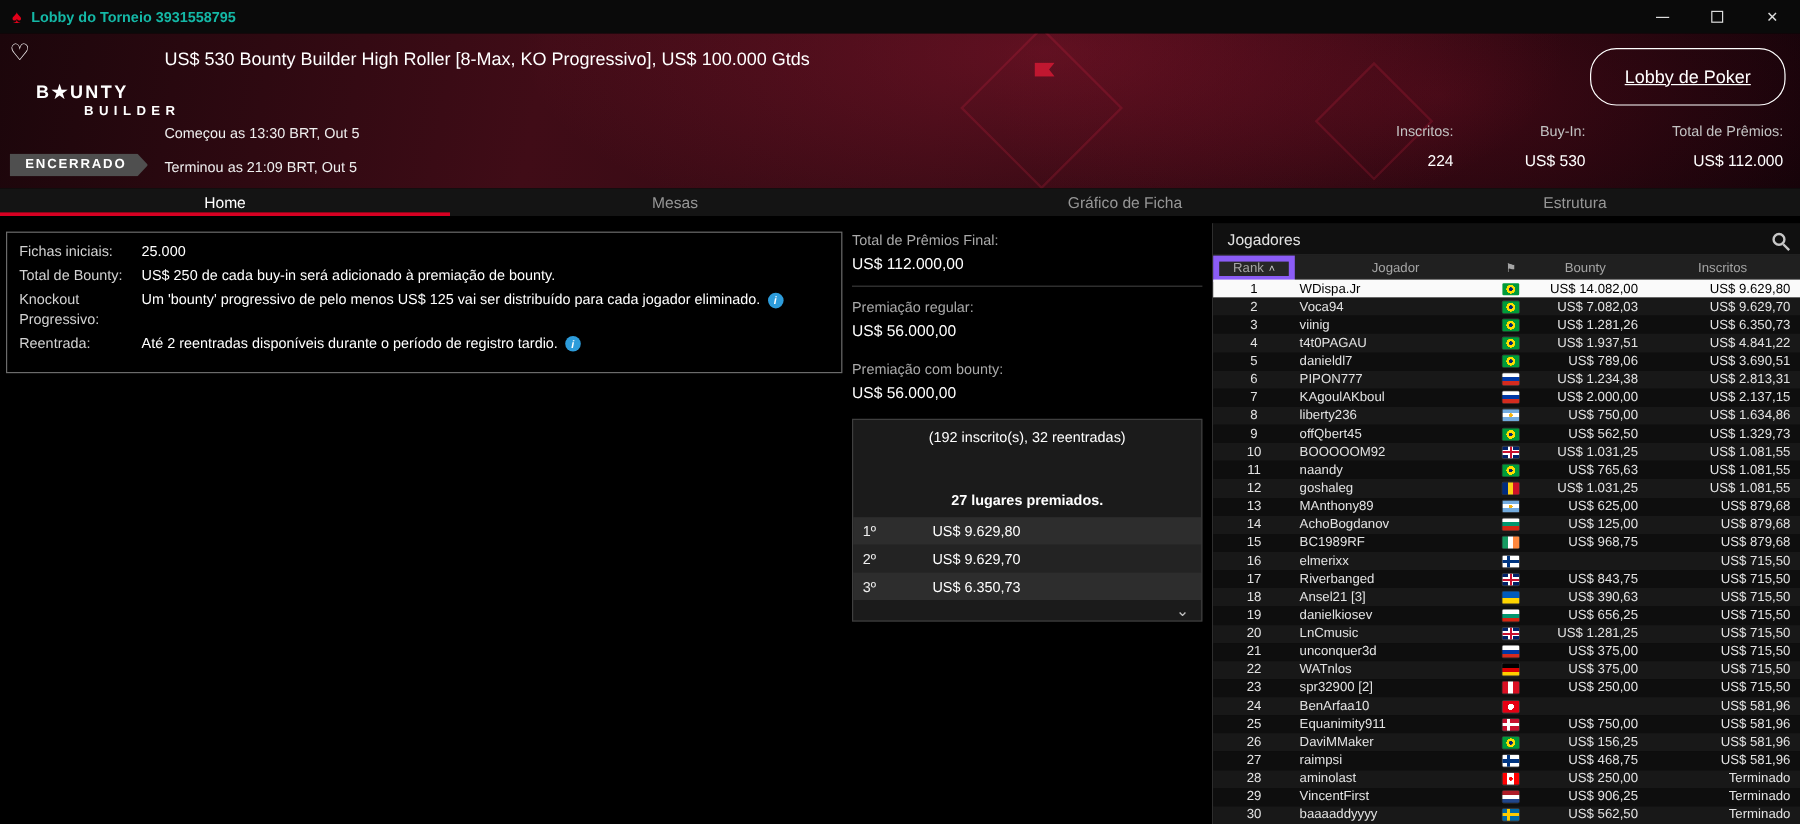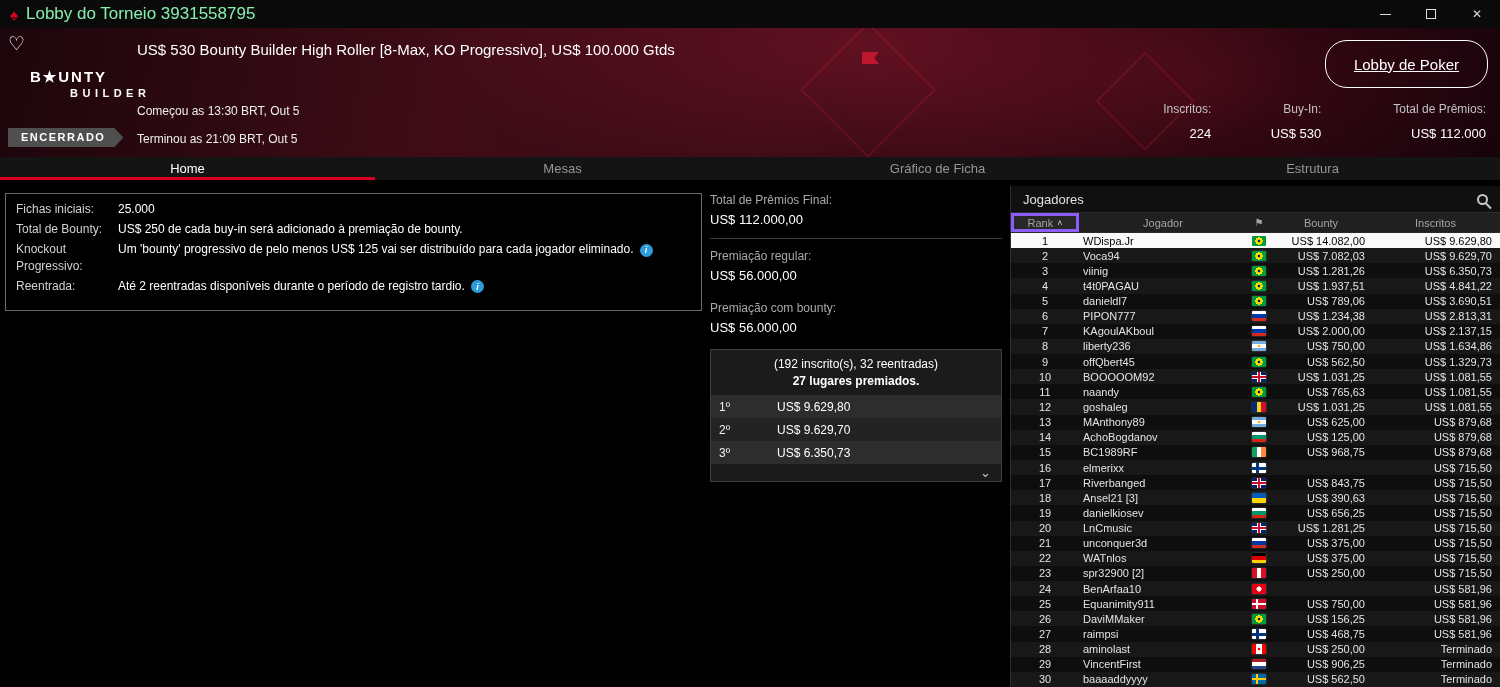--- a/index.html
+++ b/index.html
@@ -5,21 +5,21 @@
   * { margin:0; padding:0; box-sizing:border-box; }
   html,body { background:#000; }
   .window {
     position:relative; width:1500px; height:687px; overflow:hidden;
     background:#000; font-family:"Liberation Sans", sans-serif;
   }
 
   
   .titlebar { height:28px; background:#0a0a0a; display:flex; align-items:center; padding-left:10px; gap:8px; }
   .spade-logo { color:#e2001a; font-size:15px; line-height:1; }
-  .titlebar-title { color:#86efac; font-size:17px; }
+  .titlebar-title { color:#14b8a6; font-size:12px;font-weight:bold; }
   .win-controls { margin-left:auto; display:flex; height:100%; }
   .win-btn { width:46px; display:flex; align-items:center; justify-content:center; color:#ddd; font-size:12px; cursor:pointer; }
   .min-glyph { width:11px; height:1px; background:#ddd; display:block; }
   .max-glyph { width:10px; height:10px; border:1px solid #ddd; display:block; }
 
   
   .header {
     position:absolute; top:28px; left:0; right:0; height:129px; overflow:hidden;
     background:
       radial-gradient(ellipse 620px 240px at 58% 12%, rgba(190,30,62,0.34), transparent 70%),
@@ -76,21 +76,21 @@
   }
 
   
   .prize-panel { position:absolute; top:193px; left:710px; width:292px; font-size:12px; }
   .pp-label { color:#a9a9a9; }
   .pp-value { color:#fff; font-size:13px; margin-top:5px; }
   .pp-divider { border:none; border-top:1px solid #3a3a3a; margin:11px 0 10px; }
   .mt14 { margin-top:18px; }
   .payout-box { border:1px solid #3f3f3f; margin-top:14px; background:#1b1b1b; }
   .entries-line { text-align:center; color:#fff; padding-top:7px; }
-  .places-line { text-align:center; color:#fff; font-weight:bold; padding:3px 0 7px; }
+  .places-line { text-align:center; color:#fff; font-weight:bold; padding:3px 0 7px;margin-top:36px; }
   .payout-row { display:flex; height:23px; align-items:center; background:#2d2d2d; padding-left:8px; color:#eee; }
   .payout-row.alt { background:#232323; }
   .payout-place { width:58px; }
   .payout-amount { color:#fff; }
   .chev-row { height:17px; display:flex; justify-content:flex-end; align-items:center; padding-right:10px; }
   .chev { color:#c5c5c5; font-size:13px; line-height:10px; cursor:pointer; }
 
   
   .players-panel {
     position:absolute; top:186px; left:1010px; right:0; bottom:0;
@@ -99,21 +99,21 @@
   .players-header {
     height:27px; flex:0 0 27px; display:flex; align-items:center; padding:0 12px;
     border-bottom:1px solid #2e2e2e; color:#e2e2e2; font-size:13px; background:#101010;
   }
   .search-icon { margin-left:auto; width:11px; height:11px; border:2px solid #c7c7c7; border-radius:50%; position:relative; cursor:pointer; }
   .search-icon::after { content:''; position:absolute; width:7px; height:2px; background:#c7c7c7; transform:rotate(45deg); right:-6px; bottom:-4px; }
   .cols-header {
     height:20px; flex:0 0 20px; display:grid; grid-template-columns:68px 168px 24px 100px 1fr;
     align-items:center; background:#202020; color:#a5a5a5; font-size:11px; border-bottom:1px solid #2a2a2a;
   }
-  .rank-h { display:flex; justify-content:center; align-items:center; gap:4px; height:100%; background:#272727; border:3px solid #8b5cf6; cursor:pointer; }
+  .rank-h { display:flex; justify-content:center; align-items:center; gap:4px; height:100%; background:#272727; border:5px solid #8b5cf6; cursor:pointer; }
   .caret { font-size:9px; color:#cfcfcf; }
   .name-h, .flag-h, .bounty-h, .result-h { text-align:center; cursor:pointer; }
   .flag-h { font-size:10px; }
   .p-rows { flex:1 1 auto; display:grid; grid-auto-rows:1fr; }
   .p-row { display:grid; grid-template-columns:68px 168px 24px 100px 1fr; align-items:center; font-size:11px; color:#e3e3e3; cursor:default; }
   .p-row.odd { background:#0e0e0e; }
   .p-row.even { background:#181818; }
   .p-row.hl { background:#fafafa; color:#000; }
   .c-rank { text-align:center; }
   .c-name { padding-left:4px; white-space:nowrap; overflow:hidden; }

